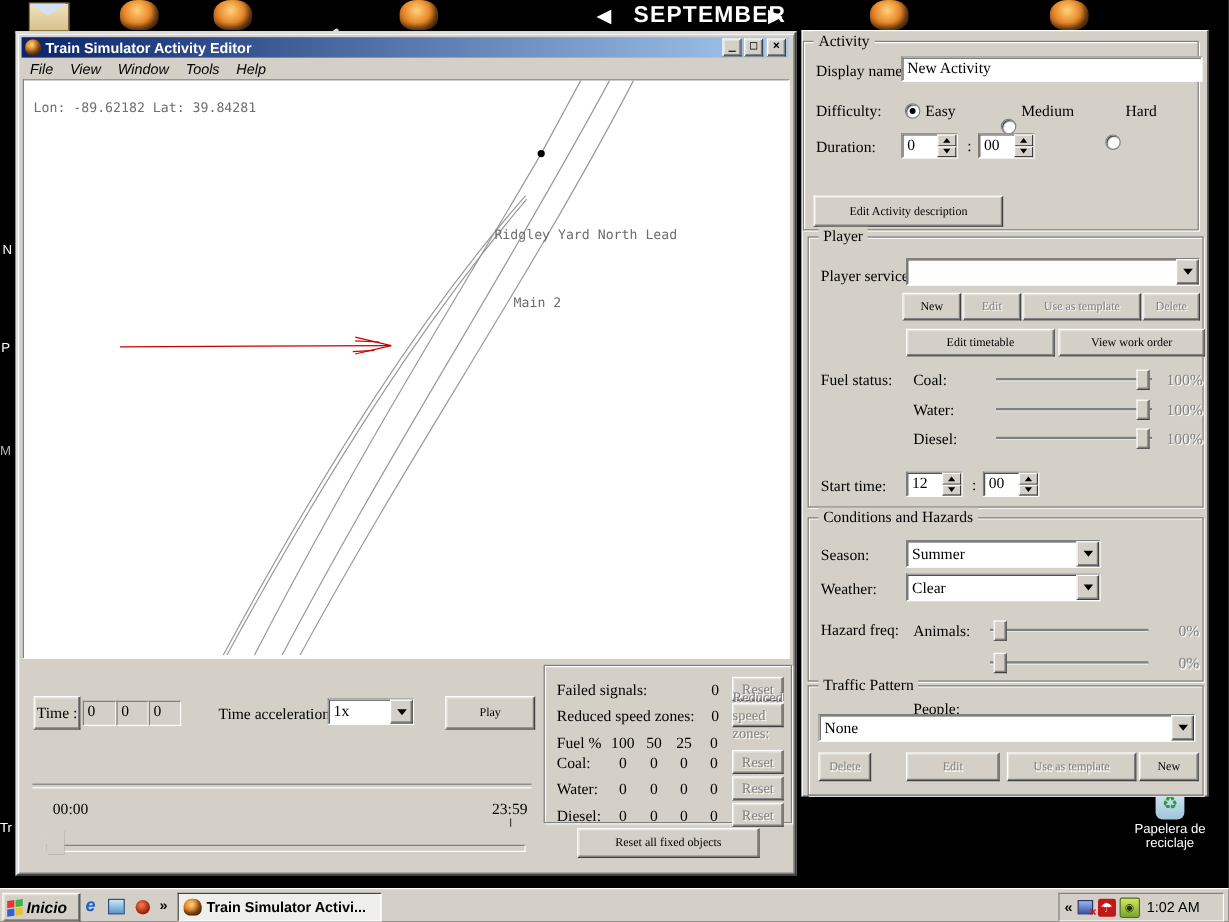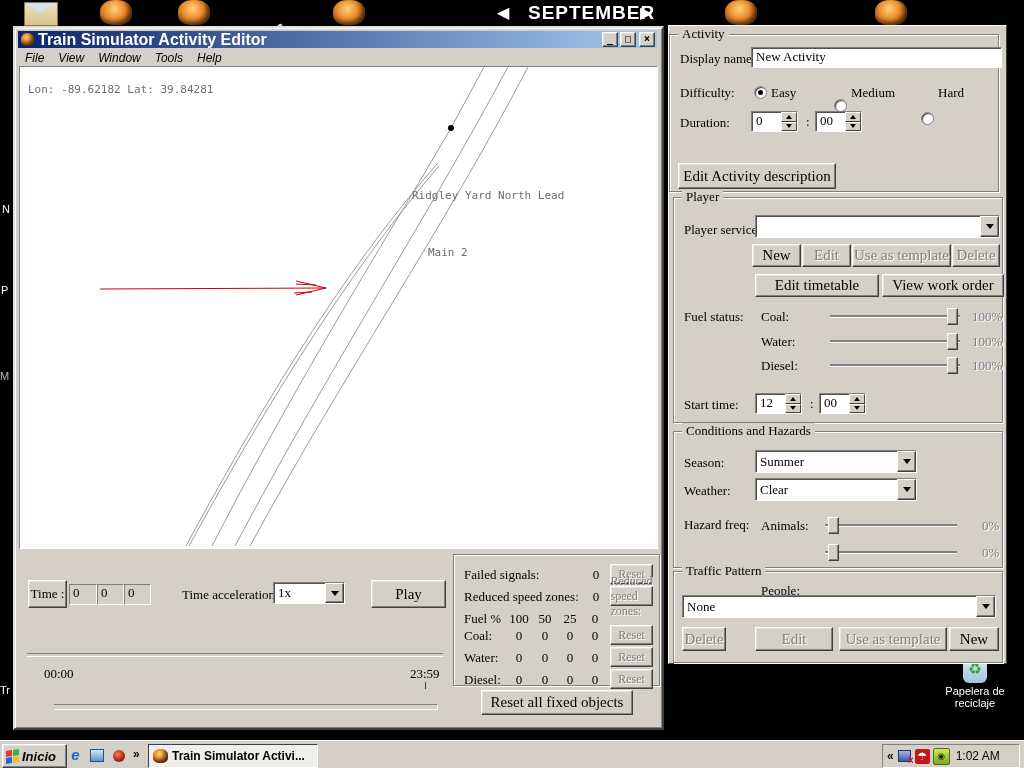--- a/index.html
+++ b/index.html
@@ -8,21 +8,21 @@
   .abs{position:absolute;}
   .raised{background:#d4d0c8;border:1px solid;border-color:#ffffff #404040 #404040 #ffffff;
           box-shadow:inset -1px -1px 0 #808080, inset 1px 1px 0 #e6e3de;}
   .sunken{background:#ffffff;border:1px solid;border-color:#808080 #ffffff #ffffff #808080;
           box-shadow:inset 1px 1px 0 #55524d;}
   .sunken-flat{background:#d4d0c8;border:1px solid;border-color:#808080 #ffffff #ffffff #808080;}
   .group{border:1px solid #808080;box-shadow:inset 1px 1px 0 #ffffff, 1px 1px 0 #ffffff;}
   .legend{position:absolute;top:-9px;left:8px;background:#d4d0c8;padding:0 4px;font-size:13px;}
   .btn{background:#d4d0c8;border:1px solid;border-color:#ffffff #404040 #404040 #ffffff;
        box-shadow:inset -1px -1px 0 #808080, inset 1px 1px 0 #e6e3de;
-       display:flex;align-items:center;justify-content:center;font-size:15px;cursor:default;}
+       display:flex;align-items:center;justify-content:center;font-size:10px;cursor:default;}
   .btn.disabled{color:#808080;text-shadow:1px 1px 0 #fff;}
   .combo{background:#fff;border:1px solid;border-color:#808080 #ffffff #ffffff #808080;
          box-shadow:inset 1px 1px 0 #55524d;display:flex;align-items:center;}
   .combo .cv{flex:1;padding:2px 4px;font-size:13px;white-space:nowrap;overflow:hidden;}
   .combo .cbtn{width:17px;align-self:stretch;background:#d4d0c8;border:1px solid;
                border-color:#ffffff #404040 #404040 #ffffff;box-shadow:inset -1px -1px 0 #808080;
                display:flex;align-items:center;justify-content:center;}
   .tri-dn{width:0;height:0;border-left:4px solid transparent;border-right:4px solid transparent;border-top:5px solid #000;}
   .tri-up-s{width:0;height:0;border-left:3px solid transparent;border-right:3px solid transparent;border-bottom:4px solid #000;}
   .tri-dn-s{width:0;height:0;border-left:3px solid transparent;border-right:3px solid transparent;border-top:4px solid #000;}
@@ -39,21 +39,21 @@
   .radio{width:11px;height:11px;border-radius:50%;background:#fff;border:1px solid #808080;
          box-shadow:inset 1px 1px 1px #404040;position:relative;}
   .radio.sel::after{content:"";position:absolute;left:3px;top:3px;width:5px;height:5px;border-radius:50%;background:#000;}
 
   
   #win{left:13px;top:26px;width:647px;height:700px;background:#d4d0c8;
        border:2px solid;border-color:#dfdfdf #404040 #404040 #dfdfdf;
        box-shadow:inset 1px 1px 0 #ffffff, inset -1px -1px 0 #808080;}
   #titlebar{left:3px;top:3px;width:639px;height:17px;
             background:linear-gradient(90deg,#0a246a,#a6caf0);display:flex;align-items:center;}
-  #titlebar .ttl{color:#fff;font-family:"Liberation Sans",sans-serif;font-weight:bold;font-size:16px;margin-left:4px;}
+  #titlebar .ttl{color:#fff;font-family:"Liberation Sans",sans-serif;font-weight:bold;font-size:12px;margin-left:4px;}
   .tbtn{width:14px;height:13px;font-family:"DejaVu Sans Mono",monospace;font-size:10px;font-weight:bold;
         line-height:11px;text-align:center;}
   #menubar{left:3px;top:21px;width:639px;height:17px;font-family:"Liberation Sans",sans-serif;
            font-size:12px;display:flex;align-items:center;}
   .mitem{padding:1px 7px;font-style:italic;}
   #map{left:4px;top:38px;width:637px;height:481px;background:#fff;
        border:1px solid;border-color:#808080 #fff #fff #808080;}
   .maplabel{position:absolute;font-family:"DejaVu Sans Mono",monospace;font-size:11px;color:#6e6e6e;white-space:pre;}
 
   

